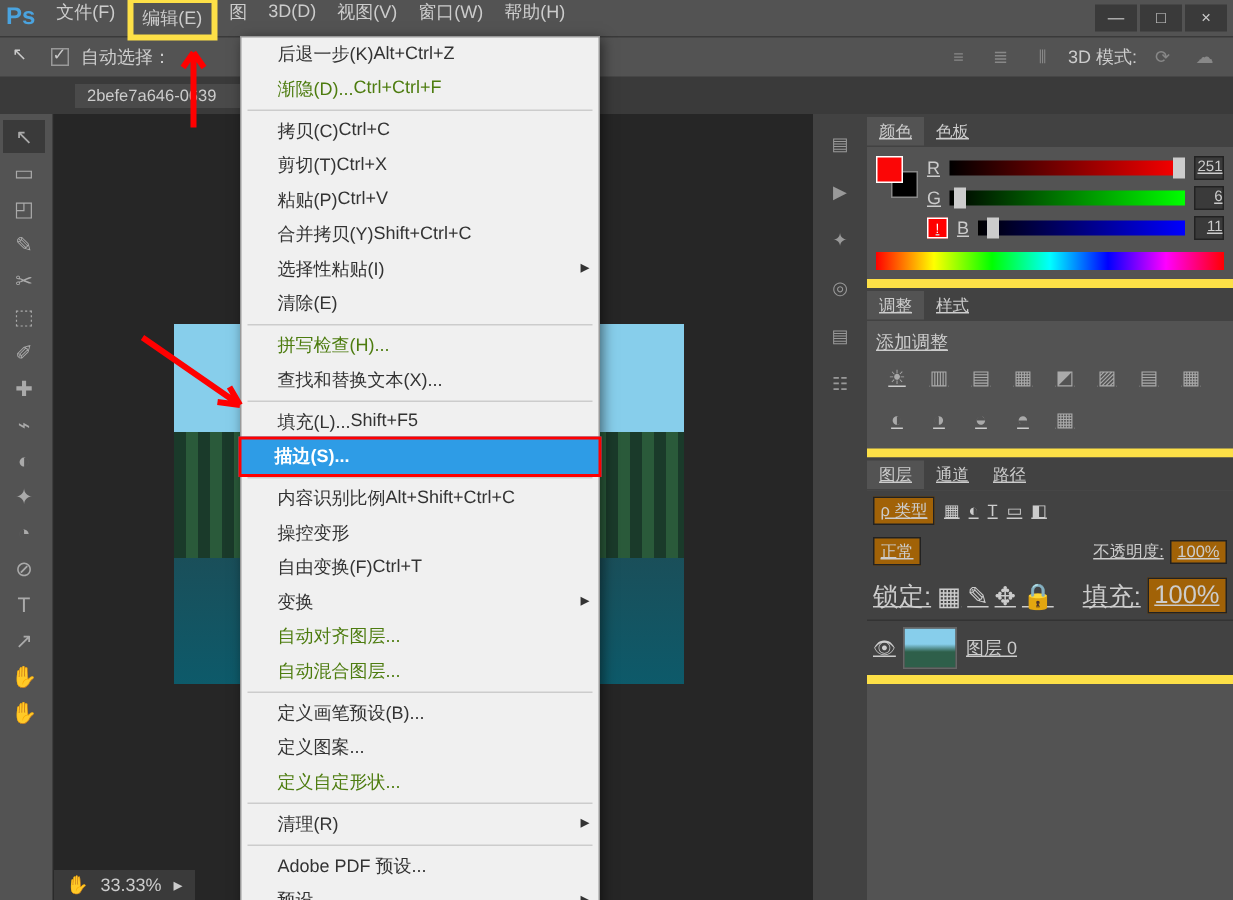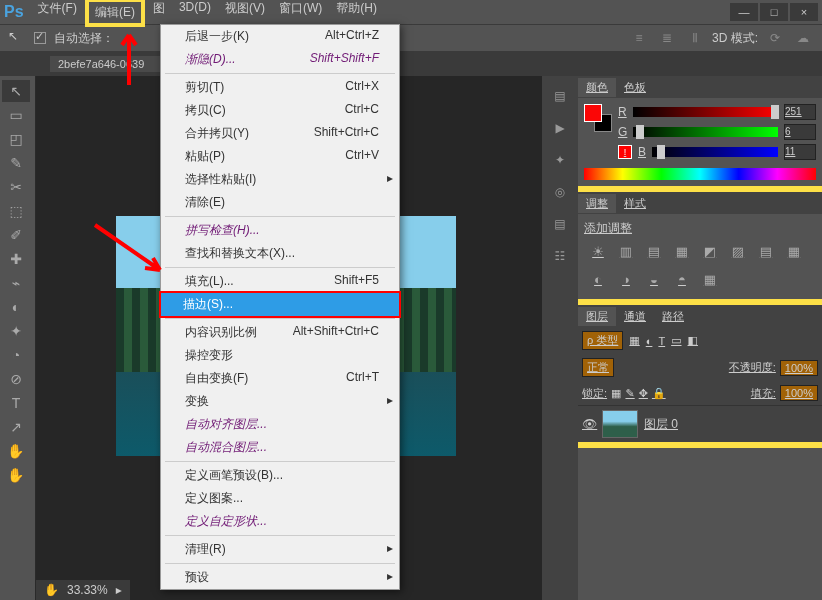--- a/index.html
+++ b/index.html
@@ -33,48 +33,48 @@
 .panel-tabs { display: flex; background: #424242; height: 22px; align-items: center; }
 .panel-tab { padding: 2px 8px; font-size: 11px; cursor: pointer; }
 .panel-tab.active { background: #535353; }
 .panel-body { padding: 6px; }
 .color-row { display: flex; align-items: center; gap: 6px; margin-bottom: 4px; }
 .slider { flex: 1; height: 10px; position: relative; }
 .r-slider { background: linear-gradient(90deg, #000, #f00); }
 .g-slider { background: linear-gradient(90deg, #000, #0f0); }
 .b-slider { background: linear-gradient(90deg, #000, #00f); }
 .slider-thumb { position: absolute; top: -2px; width: 8px; height: 14px; background: #ccc; }
-.val-box { width: 32px; height: 16px; background: #3a3a3a; border: 1px solid #222; text-align: left; font-size: 10px; line-height: 14px; }
+.val-box { width: 20px; height: 16px; background: #3a3a3a; border: 1px solid #222; text-align: right; font-size: 10px; line-height: 14px; }
 .hue-bar { height: 12px; background: linear-gradient(90deg, red, yellow, lime, cyan, blue, magenta, red); margin-top: 4px; }
 .fg-bg { position: relative; width: 28px; height: 28px; }
 .fg { position: absolute; width: 18px; height: 18px; background: #fb0606; border: 1px solid #fff; top: 0; left: 0; }
 .bg-sw { position: absolute; width: 18px; height: 18px; background: #000; border: 1px solid #888; bottom: 0; right: 0; }
 .adj-icons { display: flex; flex-wrap: wrap; gap: 8px; padding: 4px; }
 .adj-icon { width: 20px; height: 20px; display: flex; align-items: center; justify-content: center; color: #aaa; font-size: 13px; }
 .layers-body { background: #424242; }
 .layer-controls { display: flex; align-items: center; gap: 4px; padding: 4px; font-size: 11px; }
 .dropdown { background: #a16207; border: 1px solid #222; padding: 1px 4px; }
 .layer-row { display: flex; align-items: center; padding: 4px; gap: 6px; border-top: 1px solid #333; }
 .layer-thumb { width: 36px; height: 28px; background: linear-gradient(180deg, #87ceeb 40%, #2e5f4a 60%); border: 1px solid #666; }
 .eye { width: 14px; text-align: center; }
 
 .edit-menu { position: absolute; top: 24px; left: 160px; width: 240px; background: #f0f0f0; color: #333; border: 1px solid #999; box-shadow: 2px 2px 8px rgba(0,0,0,0.5); z-index: 100; font-size: 12px; }
-.menu-row { display: flex; justify-content: space-between; padding: 3px 20px 3px 24px; cursor: pointer; position: relative; }
-.menu-row.disabled { color: #701a75; font-style: italic; }
-.menu-row.highlighted { background: #2e9ce6; color: #fff; border: 2px solid #f00; margin: -2px; padding: 3px 18px 3px 22px; }
+.menu-row { display: flex; padding: 3px 20px 3px 24px; cursor: pointer; position: relative; }
+.menu-row.disabled { color: #4d7c0f; }
+.menu-row.highlighted { background: #2e9ce6; color: #fff; border: 2px solid #f00; margin: -2px; padding: 3px 18px 3px 22px; font-weight: bold; }
 .menu-sep { height: 1px; background: #ccc; margin: 2px 4px; }
 .submenu-arrow { position: absolute; right: 6px; }
 .red-arrow { position: absolute; z-index: 101; pointer-events: none; }
 .arrow1 { top: 30px; left: 114px; width: 30px; height: 60px; }
 .arrow2 { top: 220px; left: 90px; width: 80px; height: 60px; }
 .mode-3d { margin-left: auto; display: flex; align-items: center; gap: 6px; }
 .opt-icon { width: 22px; height: 22px; display: flex; align-items: center; justify-content: center; color: #888; }
 .partial-tab { color: #999; }
 .layer-filter-row { display: flex; align-items: center; gap: 6px; padding: 4px; font-size: 11px; }
-.lock-row { display: flex; align-items: center; gap: 4px; padding: 4px; font-size: 11px; }
+.lock-row { display: flex; align-items: center; gap: 4px; padding: 4px; font-size: 17px; }
 .warn-sw { width: 14px; height: 14px; background: #f00; border: 1px solid #fff; display: flex; align-items: center; justify-content: center; font-size: 9px; color: #fff; }
 </style>
 </head>
 <body>
 
 <div class="titlebar">
   <span class="logo">Ps</span>
   <div class="menubar">
     <span class="menu-item">文件(F)</span>
     <span class="menu-item active">编辑(E)</span>
@@ -260,40 +260,40 @@
   </div>
 </div>
 
 <div class="edit-menu" id="edit-menu">
     <div class="menu-row">
       <span>后退一步(K)</span>
       <span>Alt+Ctrl+Z</span>
     </div>
     <div class="menu-row disabled">
       <span>渐隐(D)...</span>
-      <span>Shift+Shift+F</span>
-    </div>
-    <div class="menu-sep"></div>
+      <span>Ctrl+Ctrl+F</span>
+    </div>
+    <div class="menu-sep"></div>
+    <div class="menu-row">
+      <span>拷贝(C)</span>
+      <span>Ctrl+C</span>
+    </div>
     <div class="menu-row">
       <span>剪切(T)</span>
       <span>Ctrl+X</span>
     </div>
     <div class="menu-row">
-      <span>拷贝(C)</span>
-      <span>Ctrl+C</span>
+      <span>粘贴(P)</span>
+      <span>Ctrl+V</span>
     </div>
     <div class="menu-row">
       <span>合并拷贝(Y)</span>
       <span>Shift+Ctrl+C</span>
     </div>
     <div class="menu-row">
-      <span>粘贴(P)</span>
-      <span>Ctrl+V</span>
-    </div>
-    <div class="menu-row">
       <span>选择性粘贴(I)</span>
       <span class="submenu-arrow">▸</span>
     </div>
     <div class="menu-row">
       <span>清除(E)</span>
     </div>
     <div class="menu-sep"></div>
     <div class="menu-row disabled">
       <span>拼写检查(H)...</span>
     </div>
@@ -339,20 +339,23 @@
     </div>
     <div class="menu-row disabled">
       <span>定义自定形状...</span>
     </div>
     <div class="menu-sep"></div>
     <div class="menu-row">
       <span>清理(R)</span>
       <span class="submenu-arrow">▸</span>
     </div>
     <div class="menu-sep"></div>
+    <div class="menu-row">
+      <span>Adobe PDF 预设...</span>
+    </div>
     <div class="menu-row">
       <span>预设</span>
       <span class="submenu-arrow">▸</span>
     </div>
   </div>
 
 <svg class="red-arrow arrow1">
     <path d="M15 55 L15 5 M15 5 L8 15 M15 5 L22 15" stroke="#f00" stroke-width="4" fill="none"></path>
   </svg>
 <svg class="red-arrow arrow2">

